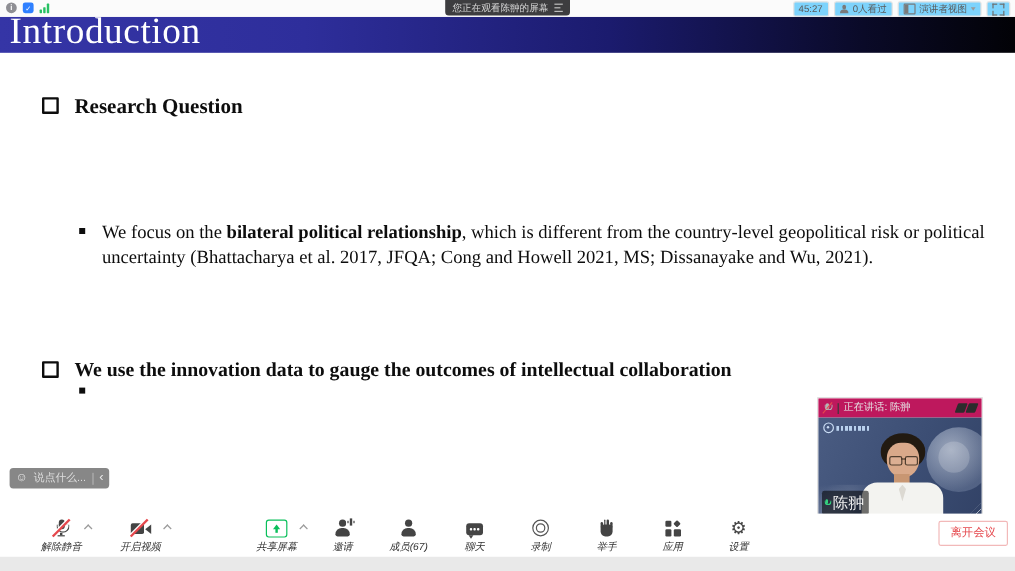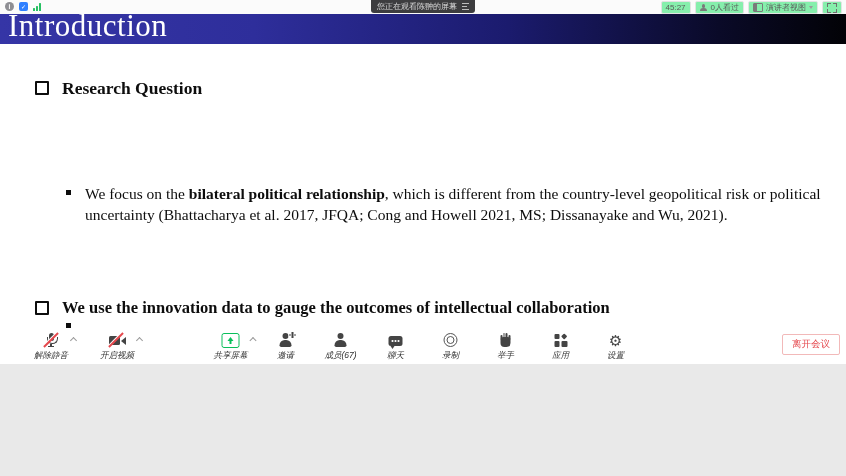--- a/index.html
+++ b/index.html
@@ -1,16 +1,16 @@
 <!DOCTYPE html>
 <html><head>
 <meta charset="utf-8">
 <style>
   html,body{margin:0;padding:0;background:#e9e9e9;}
-  .app{position:relative;width:846px;height:364px;background:#fff;overflow:hidden;
+  .app{position:relative;width:846px;height:464px;background:#fff;overflow:hidden;
        font-family:"Liberation Sans",sans-serif;-webkit-font-smoothing:antialiased;}
 
   
   .topbar{position:absolute;top:0;left:0;right:0;height:14px;background:#fbfbfb;z-index:30;}
   .tb-status{position:absolute;left:5px;top:2px;display:flex;align-items:center;gap:5px;}
   .icon-info{width:9px;height:9px;border-radius:50%;background:#8e8e93;color:#fff;
              font-size:6.5px;font-weight:bold;display:flex;align-items:center;justify-content:center;}
   .icon-info::after{content:"i";}
   .icon-shield{width:9px;height:9px;border-radius:2px;background:#2f80ff;color:#fff;font-size:6px;
                display:flex;align-items:center;justify-content:center;}
@@ -19,21 +19,21 @@
   .icon-signal i{display:block;width:2px;background:#27c163;border-radius:0.5px;}
   .icon-signal i:nth-child(1){height:3px;}.icon-signal i:nth-child(2){height:5px;}.icon-signal i:nth-child(3){height:8px;}
 
   .watch-pill{position:absolute;left:50%;transform:translateX(-50%);top:0;height:13px;
               background:#3d3d3f;border-radius:0 0 3px 3px;display:flex;align-items:center;
               gap:5px;padding:0 6px;color:#d8d8d8;font-size:8px;white-space:nowrap;}
   .menu-lines{width:7px;height:5px;border-top:1px solid #bdbdbd;border-bottom:1px solid #bdbdbd;position:relative;}
   .menu-lines::after{content:"";position:absolute;left:0;right:2px;top:1.6px;border-top:1px solid #bdbdbd;}
 
   .tb-right{position:absolute;right:4px;top:1px;display:flex;align-items:center;gap:4px;}
-  .pill-btn{height:11px;border:1px solid #e3e3e3;border-radius:2px;background:#86efac;
+  .pill-btn{height:11px;border:1px solid #e3e3e3;border-radius:2px;background:#7dd3fc;
             display:flex;align-items:center;gap:3px;padding:0 4px;font-size:8px;color:#5a5a5a;white-space:nowrap;}
   .mini-people{position:relative;width:8px;height:7px;}
   .mini-people::before,.mini-people::after{content:"";position:absolute;background:#7a7a7a;}
   .mini-people::before{left:2px;top:0;width:3.5px;height:3.5px;border-radius:50%;}
   .mini-people::after{left:0.5px;top:3.6px;width:7px;height:3.2px;border-radius:3px 3px 0 0;}
   .mini-layout{width:8px;height:6.5px;border:1px solid #7a7a7a;border-radius:1px;position:relative;}
   .mini-layout::before{content:"";position:absolute;left:0;top:0;bottom:0;width:2.6px;background:#7a7a7a;}
   .caret-down{width:0;height:0;border-left:2.6px solid transparent;border-right:2.6px solid transparent;border-top:3px solid #9a9a9a;}
   .fs-box{width:10px;height:10px;position:relative;}
   .fs-box i{position:absolute;width:3px;height:3px;border:0 solid #6f6f6f;}
@@ -105,21 +105,21 @@
   .logo-seal{width:7px;height:7px;border-radius:50%;border:1px solid #c9dcf4;position:relative;}
   .logo-seal::after{content:"";position:absolute;left:1.6px;top:1.6px;width:2px;height:2px;border-radius:50%;background:#c9dcf4;}
   .logo-text{width:28px;height:4px;
              background:repeating-linear-gradient(90deg,#b9d1ee 0 2.2px,transparent 2.2px 3.6px);}
   .nametag{position:absolute;left:3px;bottom:3px;background:rgba(0,0,0,0.55);border-radius:2px;
            display:flex;align-items:center;gap:2px;padding:1px 4px 1px 2px;}
   .tagmic{position:relative;width:5px;height:8px;}
   .tagmic::before{content:"";position:absolute;left:1.4px;top:0.5px;width:2px;height:4px;background:#35d07f;border-radius:1px;}
   .tagmic::after{content:"";position:absolute;left:0.4px;top:2px;width:3.6px;height:3px;
                  border:0.8px solid #35d07f;border-top:none;border-radius:0 0 3px 3px;}
-  .tagname{color:#f0f0f0;font-size:10px;white-space:nowrap;}
+  .tagname{color:#f0f0f0;font-size:13px;white-space:nowrap;}
   .resize{position:absolute;right:0;bottom:0;width:13px;height:13px;
           background:repeating-linear-gradient(135deg,#aeb6c2 0 1px,transparent 1px 4px);
           clip-path:polygon(100% 0,100% 100%,0 100%);}
 
   
   .toolbar{position:absolute;left:0;right:0;bottom:0;height:36px;background:#fff;z-index:28;}
   .tb-left{position:absolute;left:30px;bottom:2px;display:flex;gap:24px;}
   .tb-center{position:absolute;left:50%;transform:translateX(-50%);bottom:2px;display:flex;gap:13px;}
   .tb-item{position:relative;display:flex;flex-direction:column;align-items:center;width:42px;cursor:pointer;}
   .tb-icon{height:18px;display:flex;align-items:center;justify-content:center;}

